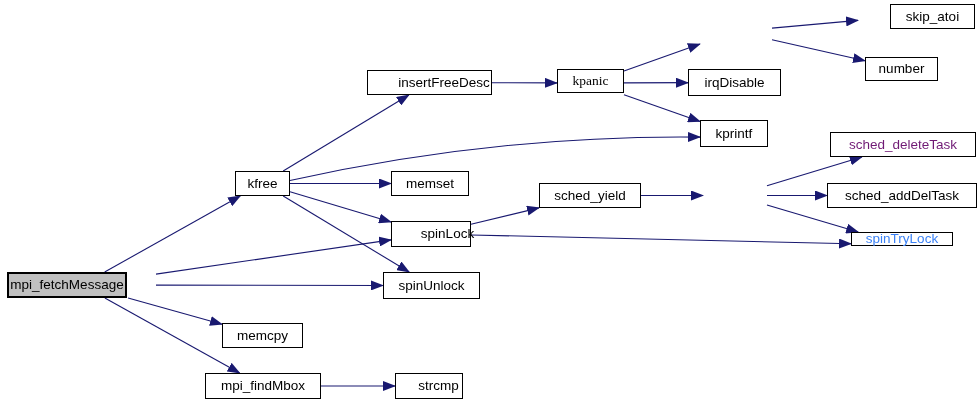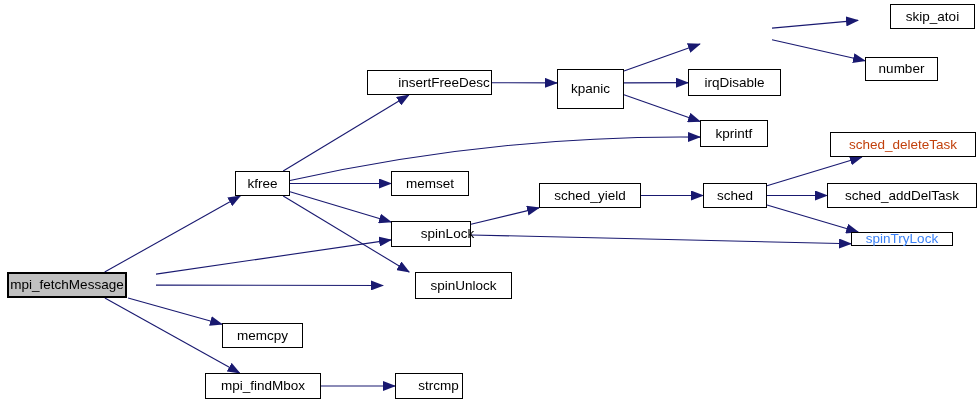--- a/index.html
+++ b/index.html
@@ -84,30 +84,29 @@
         <path d="M767,185.78571428571428 L861.8235294117648,157" class="edge" stroke="#191970" marker-end="url(#arrowhead)"></path>
         <path d="M767,195.5 L827,195.5" class="edge" stroke="#191970" marker-end="url(#arrowhead)"></path>
         <path d="M767,204.98502994011977 L858.1414141414141,232" class="edge" stroke="#191970" marker-end="url(#arrowhead)"></path>
         <path d="M321,386 L395,386" class="edge" stroke="#191970" marker-end="url(#arrowhead)"></path>
       </g>
   </svg>
   <div id="node-layer">
       <div class="node root" style="left: 7px; top: 272px; width: 120px; height: 26px; background: rgb(192, 192, 192); border-color: rgb(0, 0, 0); color: #000000;">mpi_fetchMessage</div>
       <div class="node" style="left: 235px; top: 171px; width: 55px; height: 25px; background: rgb(255, 255, 255); border-color: rgb(0, 0, 0); color: rgb(0, 0, 0);">kfree</div>
       <div class="node" style="left: 367px; top: 70px; width: 125px; height: 25px; background: rgb(255, 255, 255); border-color: rgb(0, 0, 0); color: rgb(0, 0, 0); padding-left: 29px;">insertFreeDesc</div>
-      <div class="node" style="left: 557px; top: 69px; width: 67px; height: 40px; background: rgb(255, 255, 255); border-color: rgb(0, 0, 0); color: rgb(0, 0, 0);">kpanic</div>
+      <div class="node" style="left: 557px; top: 69px; width: 67px; height: 24px; background: rgb(255, 255, 255); border-color: rgb(0, 0, 0); color: rgb(0, 0, 0); font-family: Liberation Serif, serif;">kpanic</div>
       <div class="node" style="left: 858px; top: 4px; width: 85px; height: 25px; background: rgb(255, 255, 255); border-color: rgb(0, 0, 0); color: rgb(0, 0, 0); margin-left: 32px;">skip_atoi</div>
       <div class="node" style="left: 865px; top: 57px; width: 73px; height: 24px; background: rgb(255, 255, 255); border-color: rgb(0, 0, 0); color: rgb(0, 0, 0);">number</div>
       <div class="node" style="left: 688px; top: 69px; width: 93px; height: 27px; background: rgb(255, 255, 255); border-color: rgb(0, 0, 0); color: rgb(0, 0, 0);">irqDisable</div>
       <div class="node" style="left: 700px; top: 120px; width: 68px; height: 27px; background: rgb(255, 255, 255); border-color: rgb(0, 0, 0); color: rgb(0, 0, 0);">kprintf</div>
       <div class="node" style="left: 391px; top: 171px; width: 78px; height: 25px; background: rgb(255, 255, 255); border-color: rgb(0, 0, 0); color: rgb(0, 0, 0);">memset</div>
       <div class="node" style="left: 539px; top: 183px; width: 102px; height: 25px; background: rgb(255, 255, 255); border-color: rgb(0, 0, 0); color: rgb(0, 0, 0);">sched_yield</div>
-      <div class="node" style="left: 703px; top: 183px; width: 64px; height: 25px; background: rgb(255, 255, 255); border-color: rgb(0, 0, 0); color: rgb(0, 0, 0);">sched</div>
-      <div class="node" style="left: 830px; top: 132px; width: 146px; height: 25px; background: rgb(255, 255, 255); border-color: rgb(0, 0, 0); color: #c2410c;">sched_deleteTask</div>
+      <div class="node" style="left: 830px; top: 132px; width: 146px; height: 25px; background: rgb(255, 255, 255); border-color: rgb(0, 0, 0); color: #701a75;">sched_deleteTask</div>
       <div class="node" style="left: 827px; top: 183px; width: 150px; height: 25px; background: rgb(255, 255, 255); border-color: rgb(0, 0, 0); color: rgb(0, 0, 0);">sched_addDelTask</div>
       <div class="node" style="left: 391px; top: 221px; width: 80px; height: 26px; background: rgb(255, 255, 255); border-color: rgb(0, 0, 0); color: rgb(0, 0, 0); padding-left: 33px;">spinLock</div>
       <div class="node" style="left: 851px; top: 232px; width: 102px; height: 14px; background: rgb(255, 255, 255); border-color: rgb(0, 0, 0); color: #3b82f6;">spinTryLock</div>
-      <div class="node" style="left: 383px; top: 272px; width: 97px; height: 27px; background: rgb(255, 255, 255); border-color: rgb(0, 0, 0); color: rgb(0, 0, 0); margin-left: 32px;">spinUnlock</div>
+      <div class="node" style="left: 383px; top: 272px; width: 97px; height: 27px; background: rgb(255, 255, 255); border-color: rgb(0, 0, 0); color: rgb(0, 0, 0);">spinUnlock</div>
       <div class="node" style="left: 222px; top: 323px; width: 81px; height: 25px; background: rgb(255, 255, 255); border-color: rgb(0, 0, 0); color: rgb(0, 0, 0);">memcpy</div>
       <div class="node" style="left: 205px; top: 373px; width: 116px; height: 26px; background: rgb(255, 255, 255); border-color: rgb(0, 0, 0); color: rgb(0, 0, 0);">mpi_findMbox</div>
       <div class="node" style="left: 395px; top: 373px; width: 68px; height: 26px; background: rgb(255, 255, 255); border-color: rgb(0, 0, 0); color: rgb(0, 0, 0); padding-left: 19px;">strcmp</div>
     </div>
 </div>
 
 </body></html>

